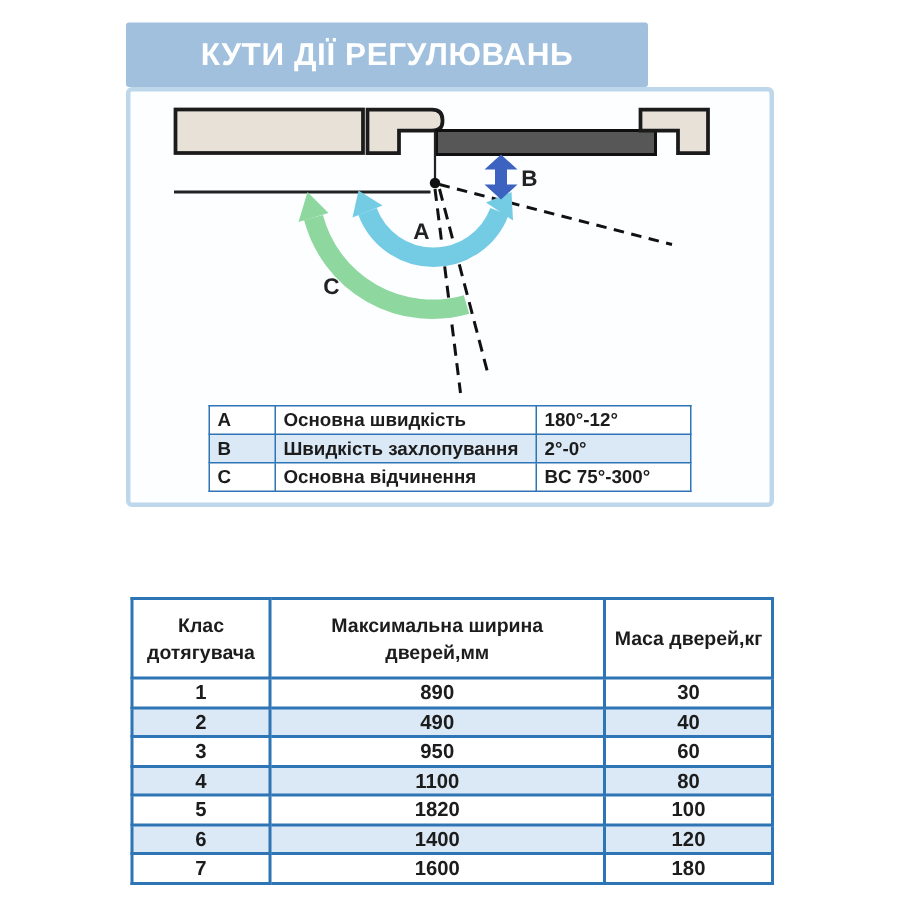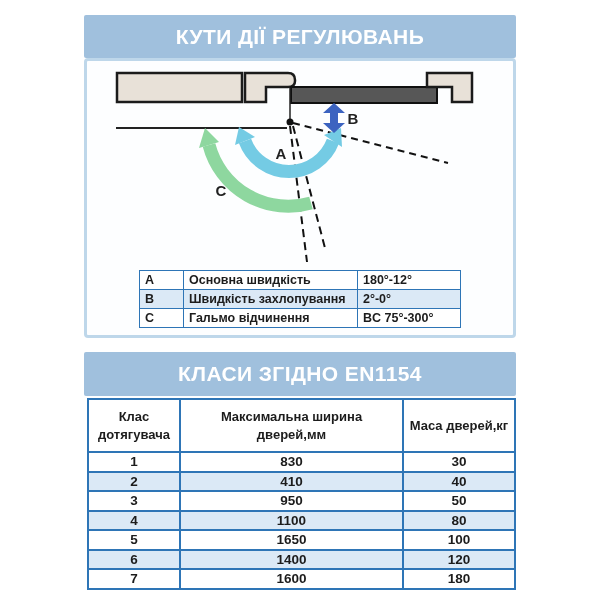--- a/index.html
+++ b/index.html
@@ -1,21 +1,21 @@
 <!DOCTYPE html>
 <html><head>
 <meta charset="utf-8">
 <style>
   html,body{margin:0;padding:0;background:#ffffff;}
   .page{
     position:relative;width:600px;height:600px;background:#ffffff;
     font-family:"Liberation Sans", sans-serif;overflow:hidden;
   }
   .titlebar{
-    position:absolute;left:84px;width:432px;background:#a0c0dd;
+    position:absolute;left:84px;width:348px;background:#a0c0dd;
     color:#ffffff;font-size:21px;font-weight:700;letter-spacing:.4px;
     text-align:center;border-radius:2px;
   }
   .titlebar.bar1{top:15px;height:43px;line-height:43px;}
   .titlebar.bar2{top:352px;height:44px;line-height:44px;}
   .panel{
     position:absolute;left:84px;top:58px;width:432px;height:280px;
     background:#fdfeff;box-shadow:inset 0 0 0 3px #bed7ea;border-radius:4px;
   }
   .panel svg{position:absolute;left:0;top:0;}
@@ -100,64 +100,63 @@
         <td>Основна швидкість</td>
         <td>180°-12°</td>
       </tr>
       <tr class="alt">
         <td>B</td>
         <td>Швидкість захлопування</td>
         <td>2°-0°</td>
       </tr>
       <tr>
         <td>C</td>
-        <td>Гальмо відчинення</td>
+        <td>Основна відчинення</td>
         <td>BC 75°-300°</td>
       </tr>
     </tbody>
       </table>
   </div>
 
-  <div class="titlebar bar2">КЛАСИ ЗГІДНО EN1154</div>
 
   <table class="classes">
     <colgroup>
         <col class="c1">
         <col class="c2">
         <col class="c3">
       </colgroup>
     <tbody>
         <tr>
       <th>Клас дотягувача</th>
       <th class="wide">Максимальна ширина дверей,мм</th>
       <th>Маса дверей,кг</th>
     </tr>
     <tr>
       <td>1</td>
-      <td>830</td>
+      <td>890</td>
       <td>30</td>
     </tr>
     <tr class="alt">
       <td>2</td>
-      <td>410</td>
+      <td>490</td>
       <td>40</td>
     </tr>
     <tr>
       <td>3</td>
       <td>950</td>
-      <td>50</td>
+      <td>60</td>
     </tr>
     <tr class="alt">
       <td>4</td>
       <td>1100</td>
       <td>80</td>
     </tr>
     <tr>
       <td>5</td>
-      <td>1650</td>
+      <td>1820</td>
       <td>100</td>
     </tr>
     <tr class="alt">
       <td>6</td>
       <td>1400</td>
       <td>120</td>
     </tr>
     <tr>
       <td>7</td>
       <td>1600</td>

